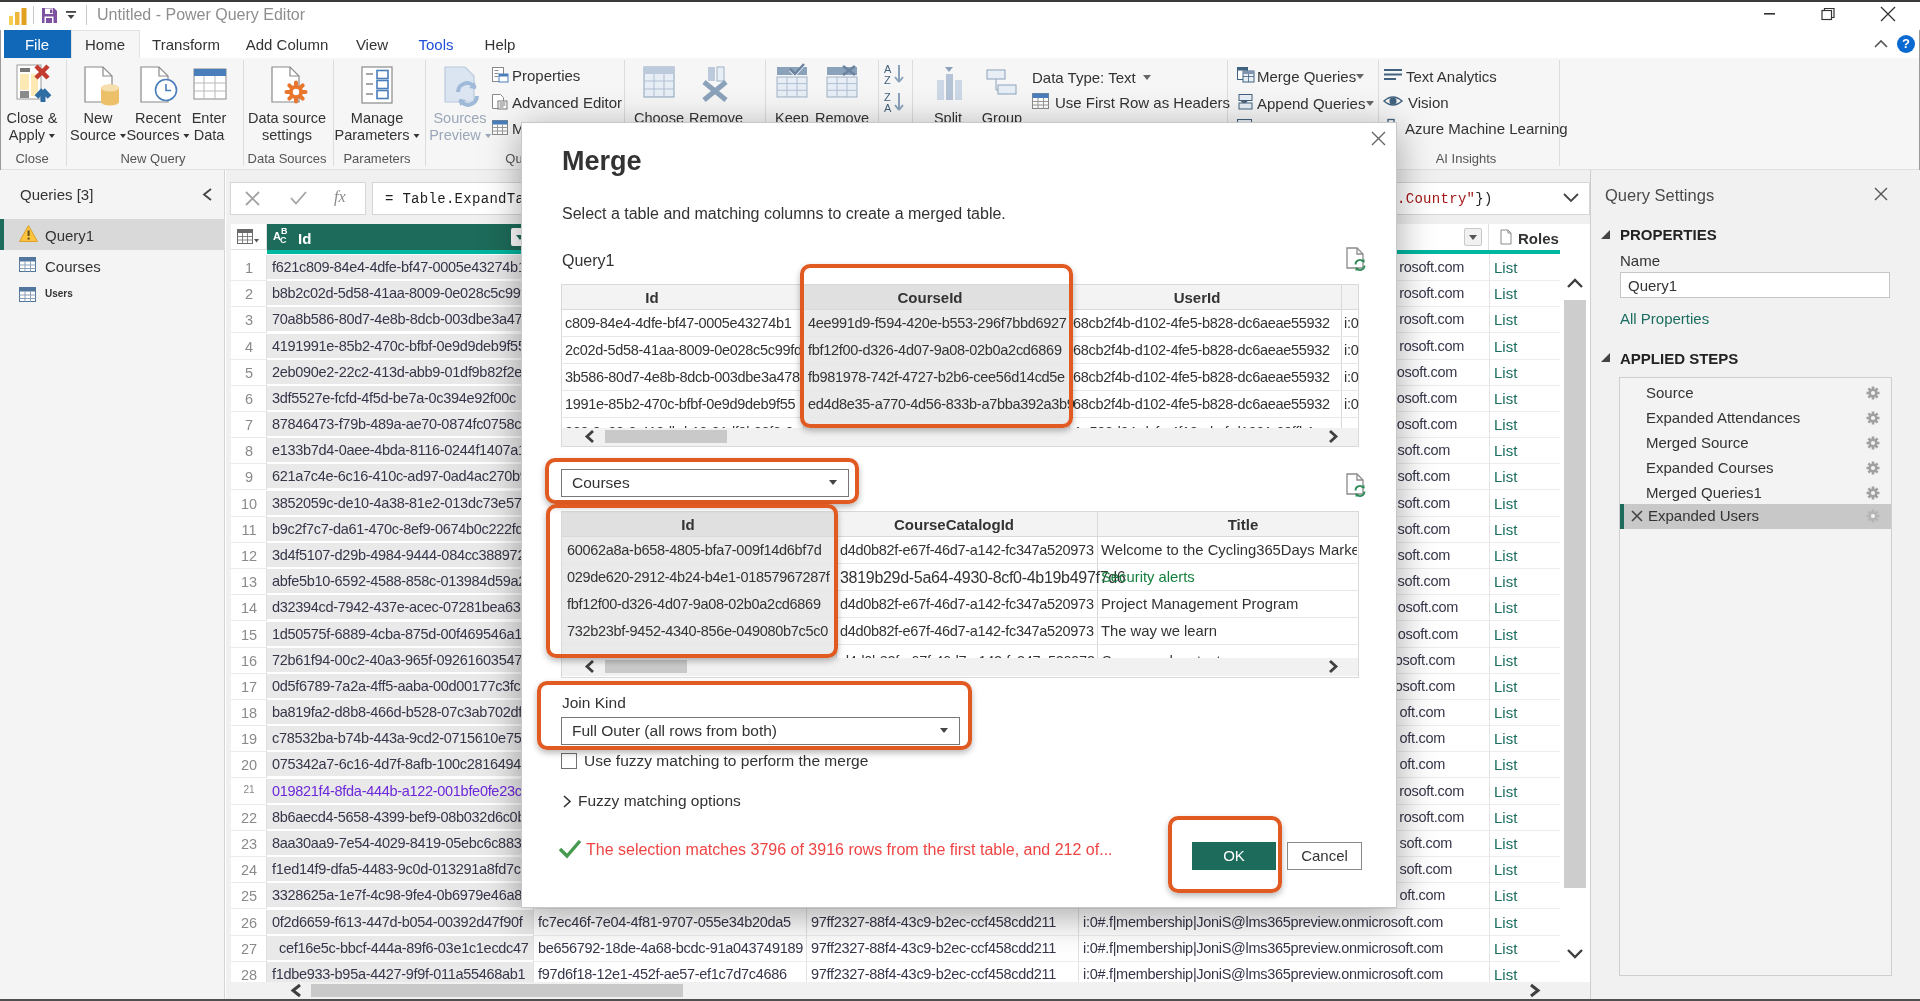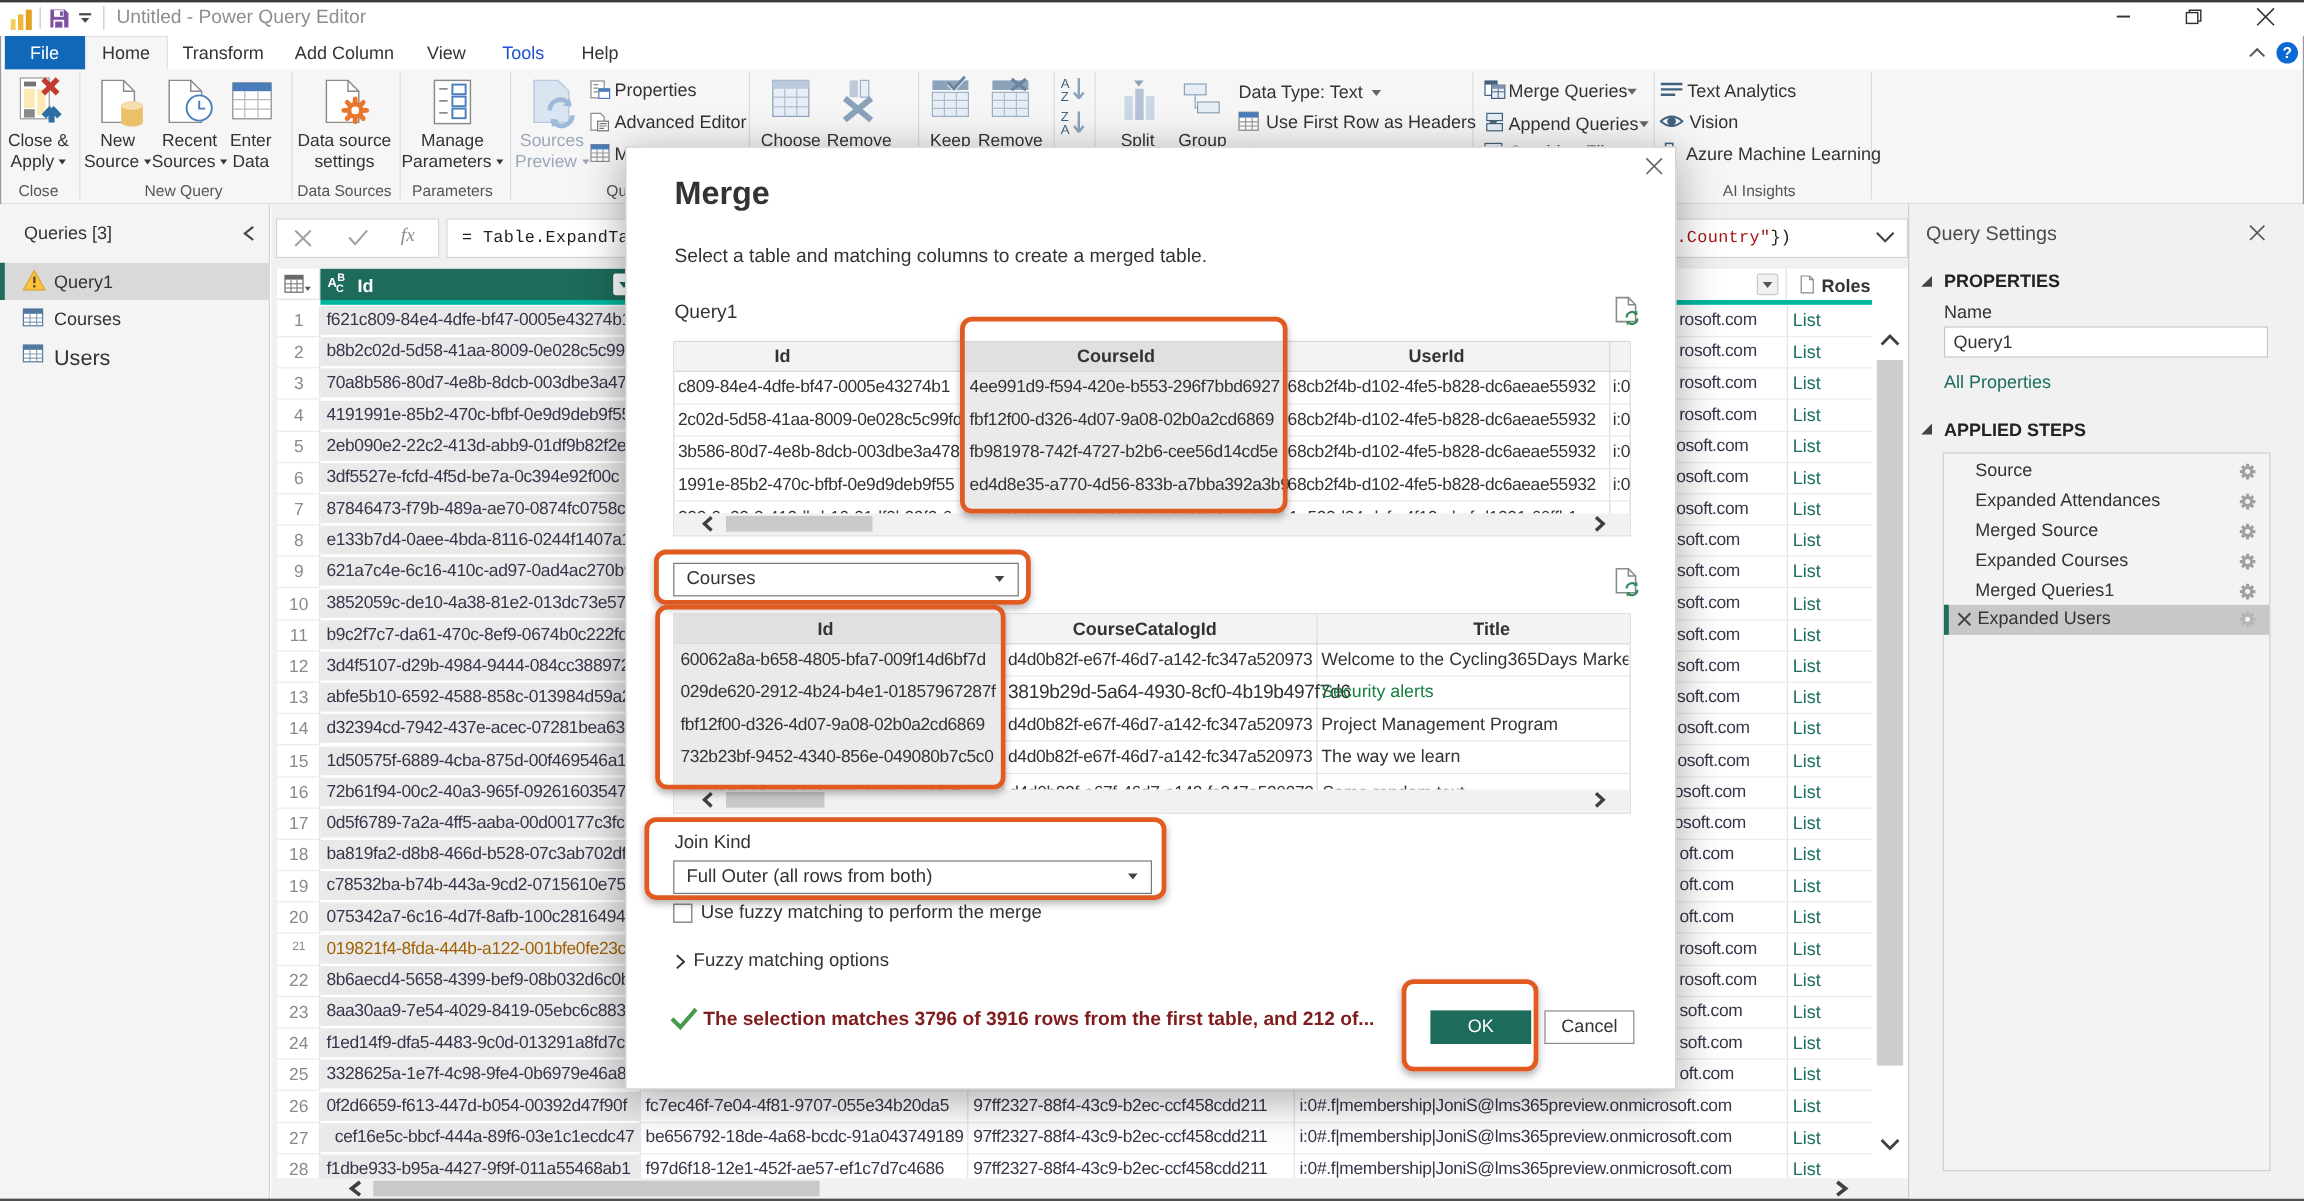--- a/index.html
+++ b/index.html
@@ -295,21 +295,21 @@
     <rect x="0.5" y="0.5" width="16" height="14" fill="#fff" stroke="#52779e"></rect>
     <rect x="0.5" y="0.5" width="16" height="4" fill="#52779e"></rect>
     <path d="M0.5 8 h16 M0.5 11.5 h16 M6 4.5 v10 M11.5 4.5 v10" stroke="#8aa0b8"></path>
   </svg>
 <div class="tx" style="left:45px;top:258px;font-size:15px;color:#333;font-weight:normal;">Courses</div>
 <svg class="a" style="left:19px;top:287px" width="17" height="15" viewBox="0 0 17 15">
     <rect x="0.5" y="0.5" width="16" height="14" fill="#fff" stroke="#52779e"></rect>
     <rect x="0.5" y="0.5" width="16" height="4" fill="#52779e"></rect>
     <path d="M0.5 8 h16 M0.5 11.5 h16 M6 4.5 v10 M11.5 4.5 v10" stroke="#8aa0b8"></path>
   </svg>
-<div class="tx" style="left:45px;top:288px;font-size:18px;color:#333;font-weight:normal;">Users</div>
+<div class="tx" style="left:45px;top:288px;font-size:10px;color:#333;font-weight:bold;">Users</div>
 <div class="a" style="left:226px;top:170px;width:1364px;height:831px;background:#f0f0f0"></div>
 <div class="a" style="left:230px;top:182px;width:136px;height:33px;background:#fff;border:1px solid #d6d6d6"></div>
 <svg class="a" style="left:245px;top:191px" width="15" height="15" viewBox="0 0 15 15">
     <path d="M1 1 L14 14 M14 1 L1 14" stroke="#a3a3a3" stroke-width="1.8"></path>
   </svg>
 <svg class="a" style="left:290px;top:191px" width="17" height="14" viewBox="0 0 17 14">
     <path d="M1 7 L6 12.5 L16 1" fill="none" stroke="#a3a3a3" stroke-width="1.8"></path>
   </svg>
 <div class="tx" style="left:334px;top:188px;font-size:16px;color:#8a8a8a;font-weight:normal;font-family:'Liberation Serif',serif;font-style:italic">fx</div>
 <div class="a" style="left:372px;top:182px;width:1218px;height:33px;background:#fff;border:1px solid #d6d6d6"></div>
@@ -501,21 +501,21 @@
 <div class="tx" style="left:249px;top:757px;transform:translateX(-50%);font-size:14.5px;color:#8a8a8a;font-weight:normal;">20</div>
 <div class="a" style="left:267px;top:752px;width:266px;height:24px;background:#e9e9e9;overflow:hidden">
     <div style="position:absolute;left:5px;top:4px;white-space:nowrap;font-size:14.5px;letter-spacing:-0.3px;color:#36364a">075342a7-6c16-4d7f-8afb-100c28164941</div>
   </div>
 <div class="a" style="left:533px;top:777px;width:1027px;height:1px;background:#ececec"></div>
 <div class="tx" style="right:475px;top:756px;font-size:14.5px;letter-spacing:-0.3px;color:#36364a">oft.com</div>
 <div class="tx" style="left:1494px;top:756px;font-size:15px;color:#1b6d5f;font-weight:normal;">List</div>
 <div class="a" style="left:231px;top:779px;width:36px;height:26px;border-bottom:1px solid #ebebeb;border-right:1px solid #e0e0e0"></div>
 <div class="tx" style="left:249px;top:784px;transform:translateX(-50%);font-size:10px;color:#8a8a8a;font-weight:normal;">21</div>
 <div class="a" style="left:267px;top:779px;width:266px;height:24px;background:#e9e9e9;overflow:hidden">
-    <div style="position:absolute;left:5px;top:4px;white-space:nowrap;font-size:14.5px;letter-spacing:-0.3px;color:#a16207">019821f4-8fda-444b-a122-001bfe0fe23c</div>
+    <div style="position:absolute;left:5px;top:4px;white-space:nowrap;font-size:14.5px;letter-spacing:-0.3px;color:#6d28d9">019821f4-8fda-444b-a122-001bfe0fe23c</div>
   </div>
 <div class="a" style="left:533px;top:804px;width:1027px;height:1px;background:#ececec"></div>
 <div class="tx" style="right:456px;top:783px;font-size:14.5px;letter-spacing:-0.3px;color:#36364a">rosoft.com</div>
 <div class="tx" style="left:1494px;top:783px;font-size:15px;color:#1b6d5f;font-weight:normal;">List</div>
 <div class="a" style="left:231px;top:805px;width:36px;height:26px;border-bottom:1px solid #ebebeb;border-right:1px solid #e0e0e0"></div>
 <div class="tx" style="left:249px;top:810px;transform:translateX(-50%);font-size:14.5px;color:#8a8a8a;font-weight:normal;">22</div>
 <div class="a" style="left:267px;top:805px;width:266px;height:24px;background:#e9e9e9;overflow:hidden">
     <div style="position:absolute;left:5px;top:4px;white-space:nowrap;font-size:14.5px;letter-spacing:-0.3px;color:#36364a">8b6aecd4-5658-4399-bef9-08b032d6c0b5</div>
   </div>
 <div class="a" style="left:533px;top:830px;width:1027px;height:1px;background:#ececec"></div>
@@ -795,20 +795,20 @@
 <div class="trd" style="left:940px;top:728px;border-left-width:4px;border-right-width:4px;border-top-color:#444;border-top-width:5px"></div>
 <div class="a" style="left:561px;top:753px;width:16px;height:16px;background:#fff;border:1px solid #707070"></div>
 <div class="tx" style="left:584px;top:752px;font-size:15.5px;color:#333;font-weight:normal;">Use fuzzy matching to perform the merge</div>
 <svg class="a" style="left:562px;top:795px" width="9" height="13" viewBox="0 0 9 13">
     <path d="M2 1 L8 6.5 L2 12" fill="none" stroke="#333" stroke-width="1.6"></path>
   </svg>
 <div class="tx" style="left:578px;top:792px;font-size:15.5px;color:#333;font-weight:normal;">Fuzzy matching options</div>
 <svg class="a" style="left:558px;top:839px" width="24" height="20" viewBox="0 0 24 20">
     <path d="M2 10 L9 17 L22 2" fill="none" stroke="#459a4d" stroke-width="3.4"></path>
   </svg>
-<div class="tx" style="left:586px;top:841px;font-size:16px;color:#7f1d1d;font-weight:bold;">The selection matches 3796 of 3916 rows from the first table, and 212 of...</div>
+<div class="tx" style="left:586px;top:841px;font-size:16px;color:#ef4444;font-weight:normal;">The selection matches 3796 of 3916 rows from the first table, and 212 of...</div>
 <div class="a" style="left:1192px;top:842px;width:84px;height:28px;background:#1d6b5a;color:#fff;font-size:15px;text-align:center;line-height:27px">OK</div>
 <div class="a" style="left:1287px;top:842px;width:75px;height:28px;background:#fff;border:1px solid #898989;color:#333;font-size:15px;text-align:center;line-height:26px">Cancel</div>
 <div class="a" style="left:800px;top:264px;width:273px;height:164px;border:4px solid #e05a21;border-radius:10px;box-shadow:0 3px 6px rgba(0,0,0,0.28)"></div>
 <div class="a" style="left:545px;top:458px;width:314px;height:46px;border:4px solid #e05a21;border-radius:10px;box-shadow:0 3px 6px rgba(0,0,0,0.28)"></div>
 <div class="a" style="left:546px;top:504px;width:292px;height:154px;border:4px solid #e05a21;border-radius:10px;box-shadow:0 3px 6px rgba(0,0,0,0.28)"></div>
 <div class="a" style="left:537px;top:681px;width:435px;height:69px;border:4px solid #e05a21;border-radius:10px;box-shadow:0 3px 6px rgba(0,0,0,0.28)"></div>
 <div class="a" style="left:1168px;top:816px;width:114px;height:77px;border:4px solid #e05a21;border-radius:10px;box-shadow:0 3px 6px rgba(0,0,0,0.28)"></div>
 <div class="a" style="left:0px;top:999px;width:1920px;height:2px;background:#4f4f4f"></div>
 </body></html>

